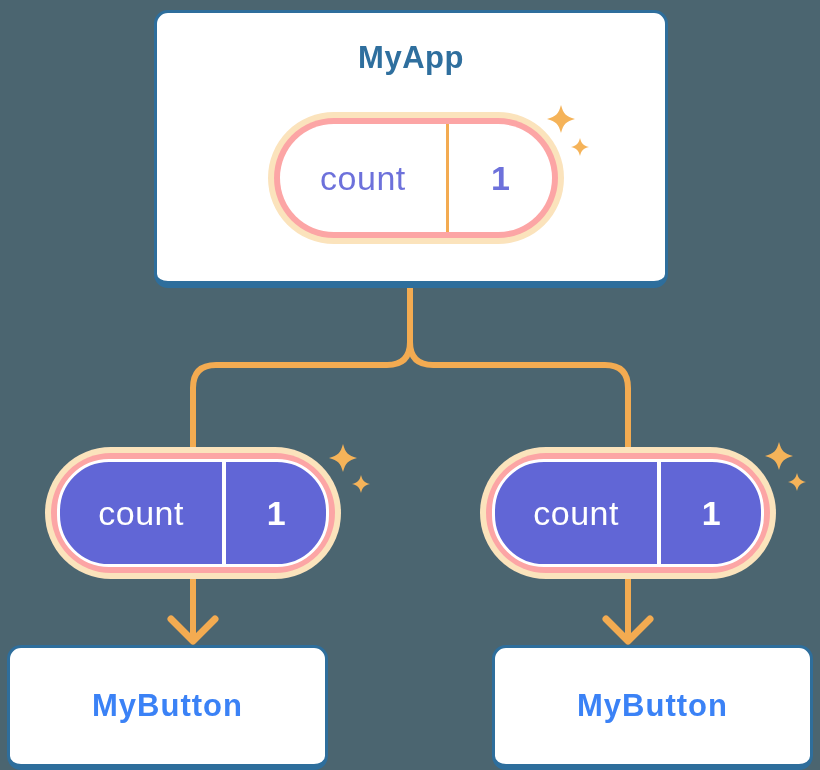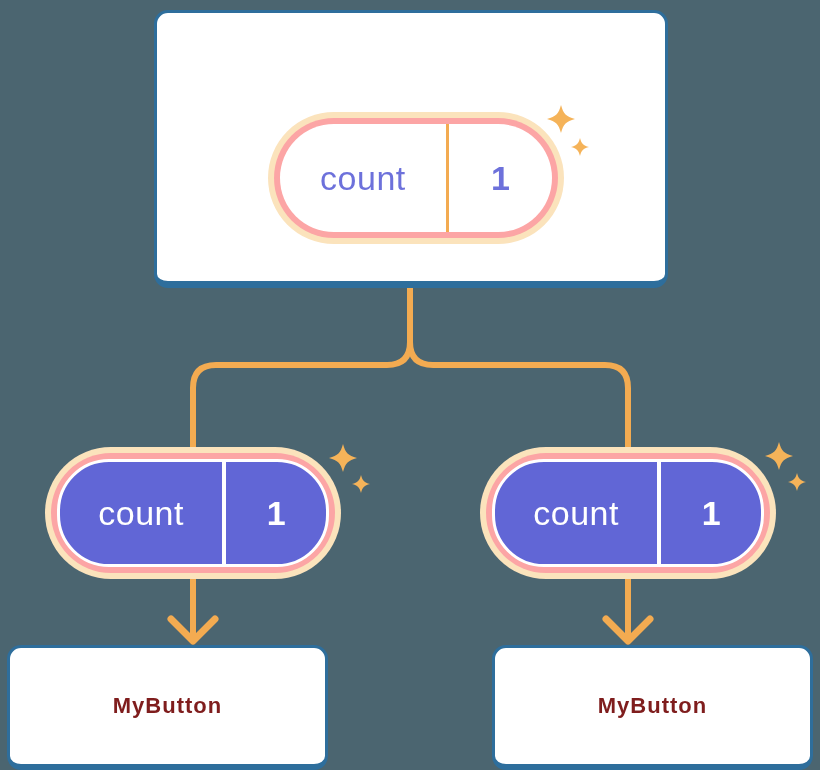--- a/index.html
+++ b/index.html
@@ -22,21 +22,21 @@
     top:645px; width:321px; height:125px; border-bottom-width:6px;
     display:flex; align-items:center; justify-content:center;
   }
   .card-leaf-left  { left:7px; }
   .card-leaf-right { left:492px; }
 
   .card-title {
     margin-top:27px; text-align:center;
     font-size:31px; font-weight:bold; letter-spacing:0.5px; color:#2F6F9E;
   }
-  .leaf-title { font-size:22px; font-weight:bold; letter-spacing:1px; color:#7f1d1d; }
+  .leaf-title { font-size:31px; font-weight:bold; letter-spacing:1px; color:#3b82f6; }
 
   .pill {
     position:absolute; width:296px; height:132px; box-sizing:border-box;
     padding:6px; border-radius:66px; background:#FBE3BC; z-index:2;
   }
   .pill-root  { left:111px; top:99px; }   
   .pill-left  { left:45px;  top:447px; }
   .pill-right { left:480px; top:447px; }
   .pill-ring {
     height:100%; box-sizing:border-box; padding:6px;
@@ -67,20 +67,21 @@
       <path d="M410 284 L410 342 Q410 365 387 365 L216 365 Q193 365 193 388 L193 637"></path>
       <path d="M410 284 L410 342 Q410 365 433 365 L605 365 Q628 365 628 388 L628 637"></path>
     </g>
     <g stroke="#F3AB51" stroke-width="7" fill="none" stroke-linecap="round" stroke-linejoin="round">
       <path d="M171 619 L193 641 L215 619"></path>
       <path d="M606 619 L628 641 L650 619"></path>
     </g>
   </svg>
 
   <div class="card card-root">
+    <div class="card-title">MyApp</div>
 
     <div class="pill pill-light pill-root">
       <div class="pill-ring">
         <div class="pill-body">
           <span class="seg seg-name">count</span>
           <span class="pill-divider"></span>
           <span class="seg seg-value">1</span>
         </div>
       </div>
     </div>

